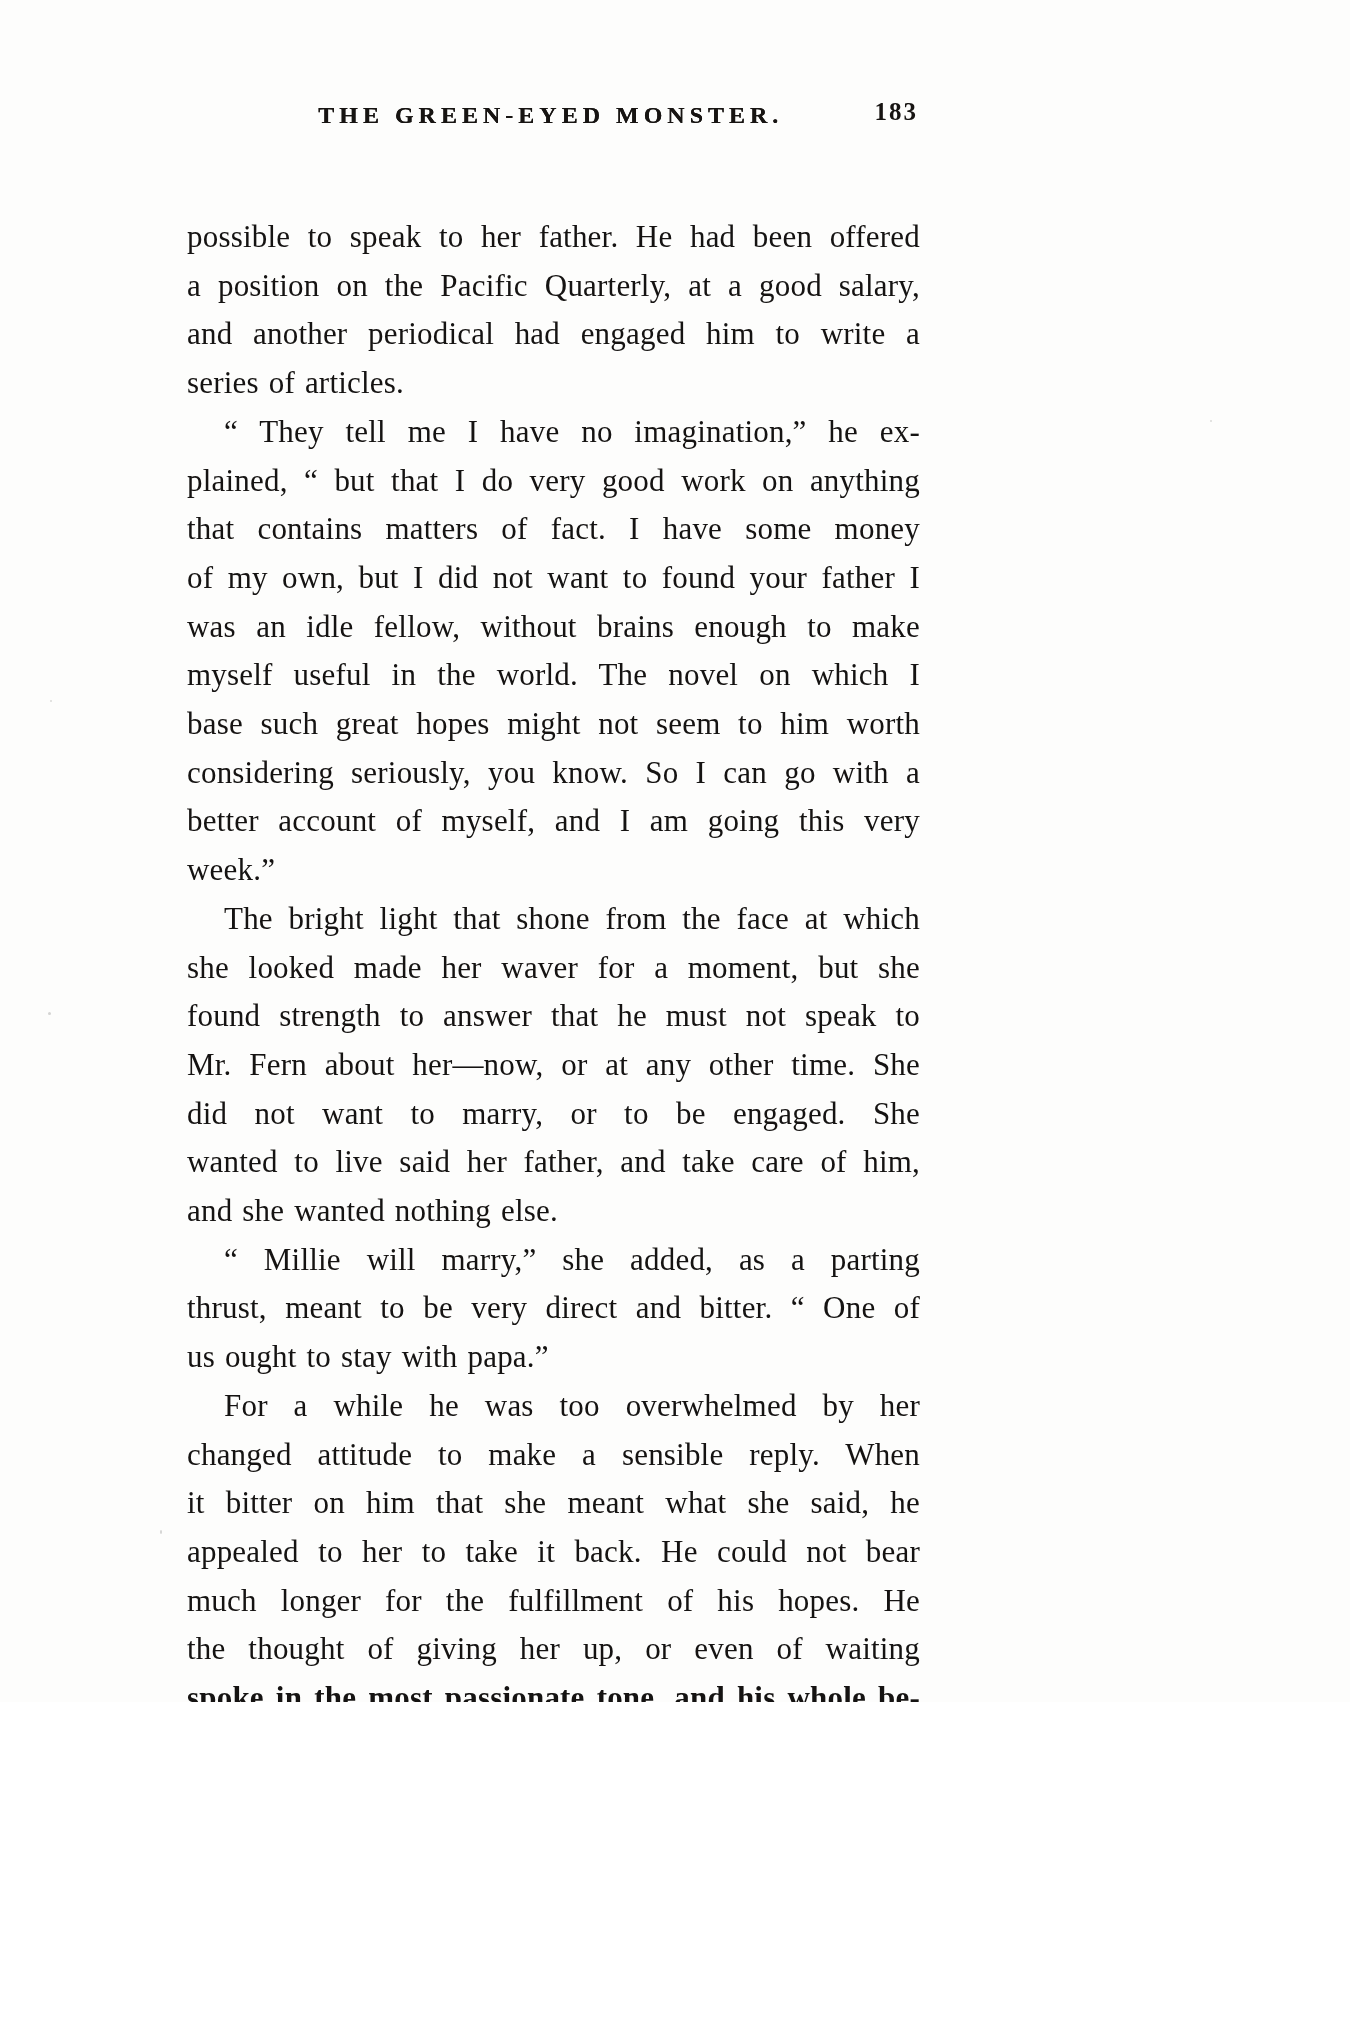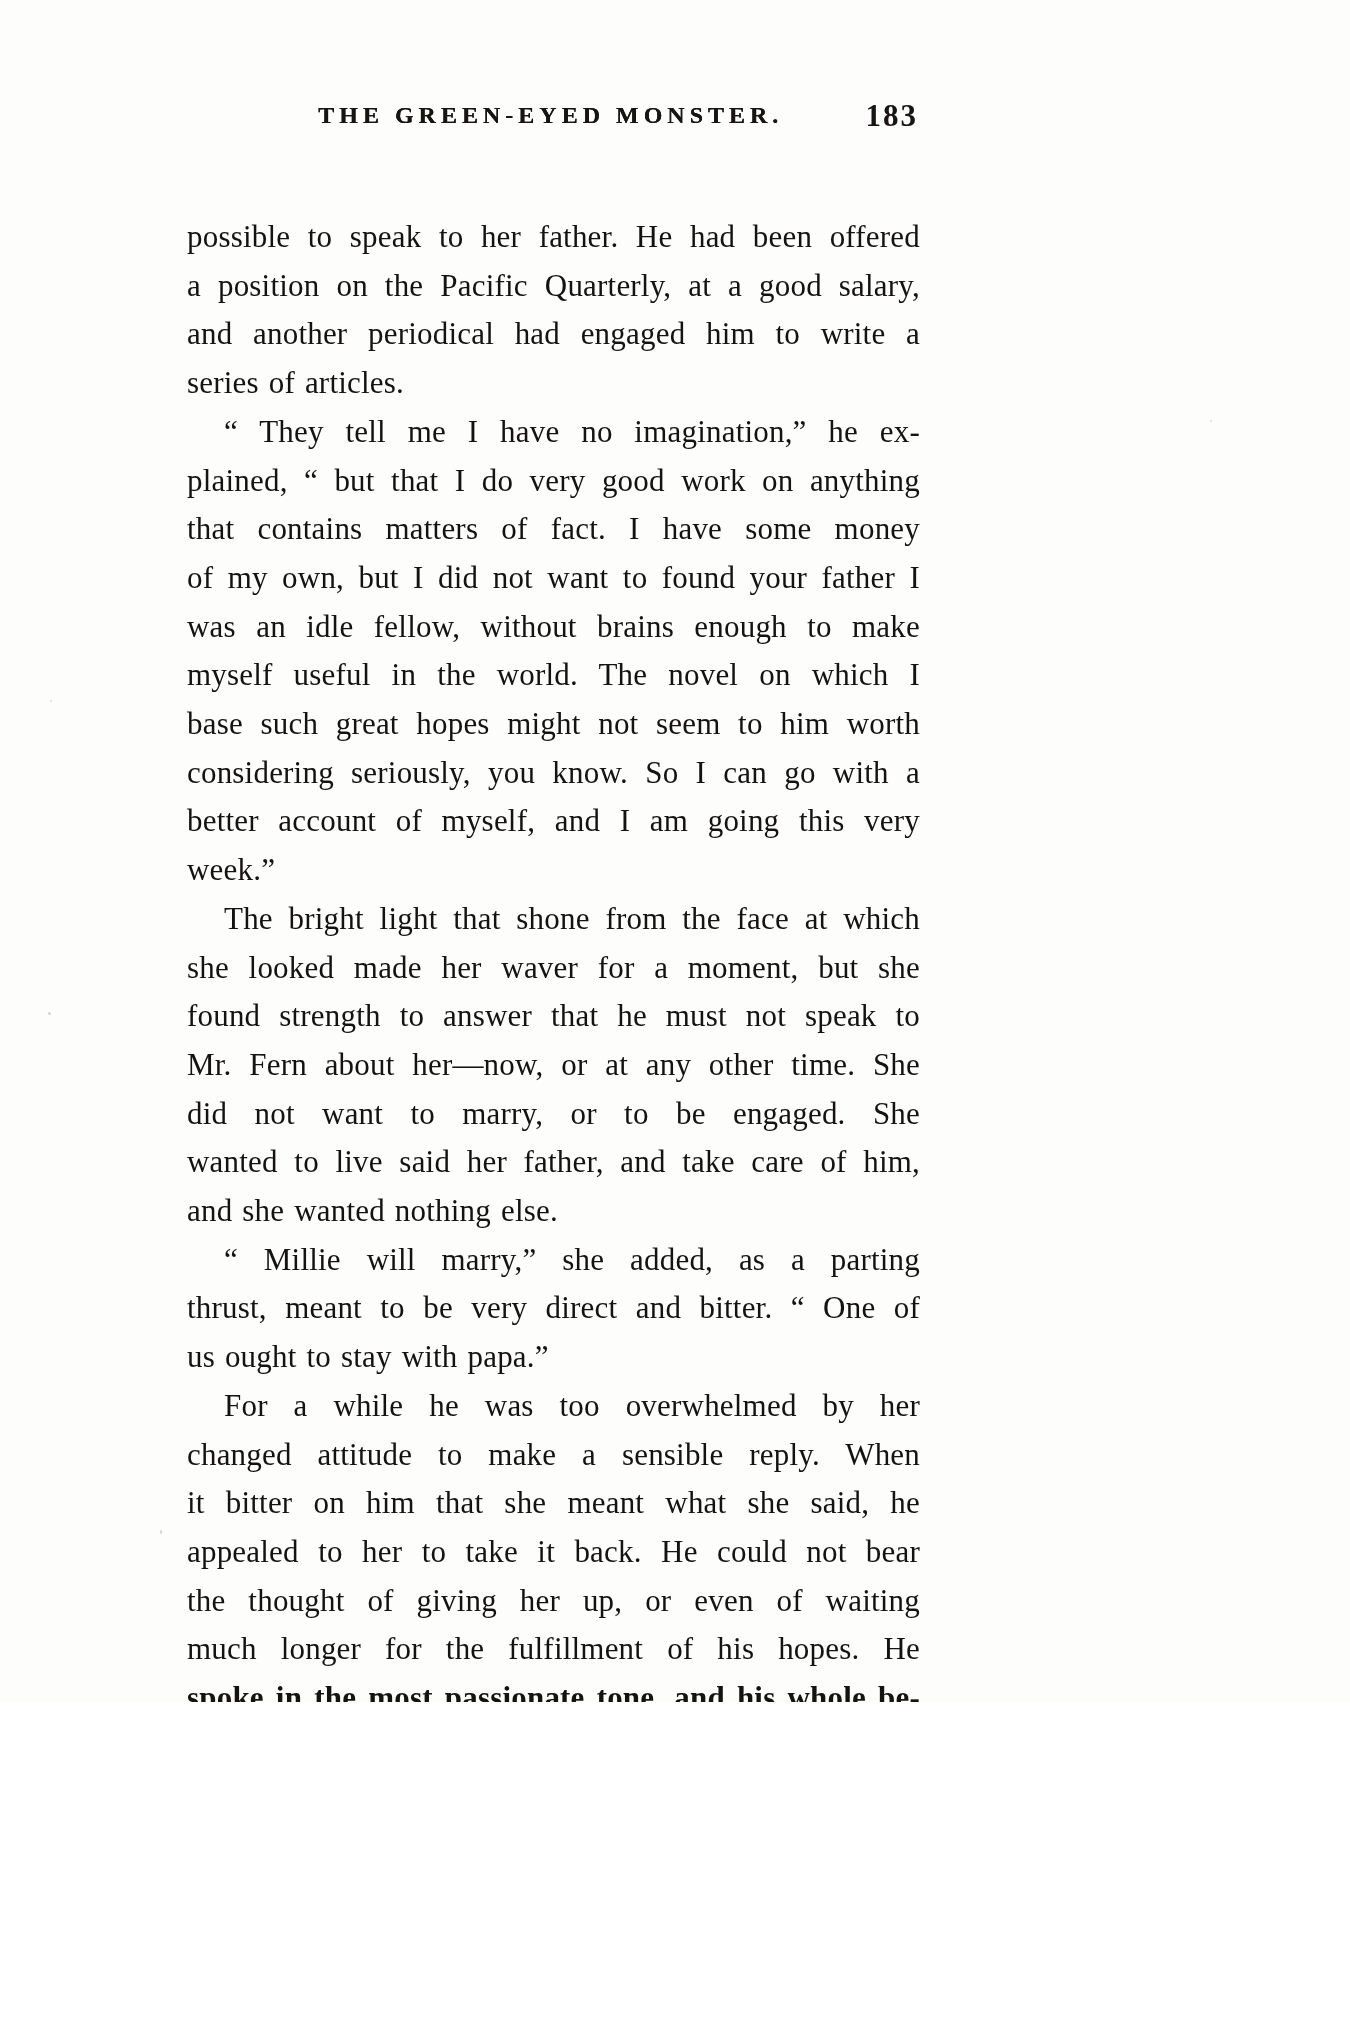--- a/index.html
+++ b/index.html
@@ -38,21 +38,21 @@
     font-weight: bold;
     letter-spacing: 5px;
     white-space: nowrap;
     color: #171412;
     text-shadow: 0 0 0.6px #171412;
   }
   .page-number {
     position: absolute;
     right: 2px;
     top: -2px;
-    font-size: 31px;
+    font-size: 25px;
     font-weight: bold;
     letter-spacing: 2px;
     color: #171412;
   }
   .body-text {
     position: absolute;
     top: 213px;
     left: 0;
     width: 100%;
     font-size: 31px;
@@ -113,22 +113,22 @@
         <div class="line">did not want to marry, or to be engaged.  She</div>
         <div class="line">wanted to live said her father, and take care of him,</div>
         <div class="line para-end">and she wanted nothing else.</div>
         <div class="line indent">“ Millie will marry,” she added, as a parting</div>
         <div class="line">thrust, meant to be very direct and bitter.  “ One of</div>
         <div class="line para-end">us ought to stay with papa.”</div>
         <div class="line indent">For a while he was too overwhelmed by her</div>
         <div class="line">changed attitude to make a sensible reply.  When</div>
         <div class="line">it bitter on him that she meant what she said, he</div>
         <div class="line">appealed to her to take it back.  He could not bear</div>
+        <div class="line">much longer for the fulfillment of his hopes.  He</div>
         <div class="line">the thought of giving her up, or even of waiting</div>
-        <div class="line">much longer for the fulfillment of his hopes.  He</div>
         <div class="line bold">spoke in the most passionate tone, and his whole be-</div>
         <div class="line bold">ing seemed wrought up by his earnestness.  The</div>
       </div>
   </div>
 
   <div class="speck" style="left:519px;top:1876px;width:4px;height:7px;border-radius:2px;transform:rotate(20deg);opacity:.55"></div>
   <div class="speck" style="left:687px;top:1986px;width:3px;height:3px;opacity:.5"></div>
   <div class="speck" style="left:121px;top:2006px;width:3px;height:3px;opacity:.45"></div>
   <div class="speck" style="left:124px;top:2020px;width:2px;height:3px;opacity:.4"></div>
   <div class="speck" style="left:48px;top:1012px;width:3px;height:3px;opacity:.35"></div>

